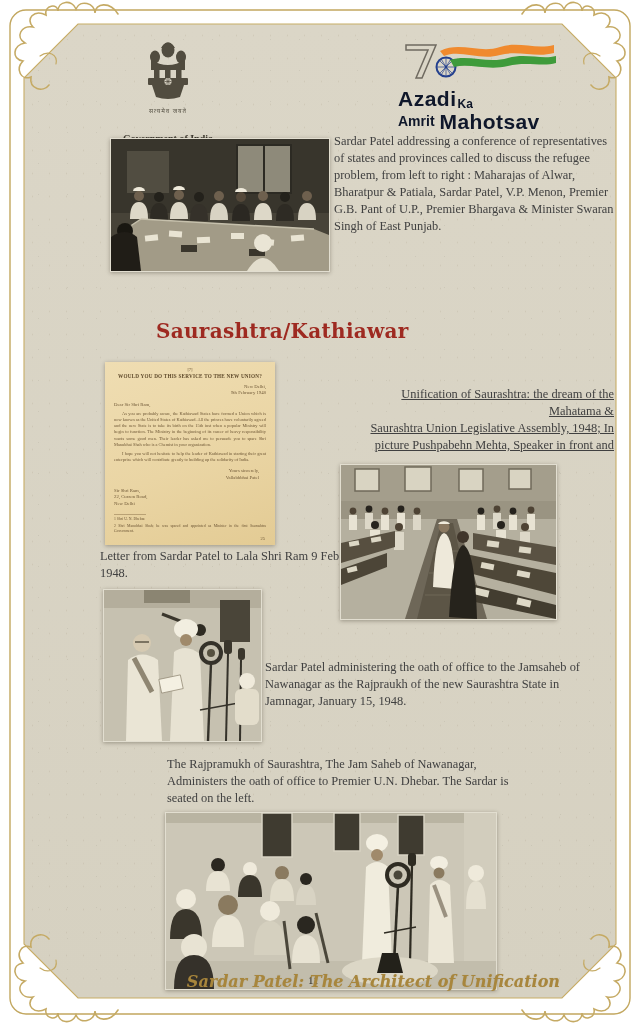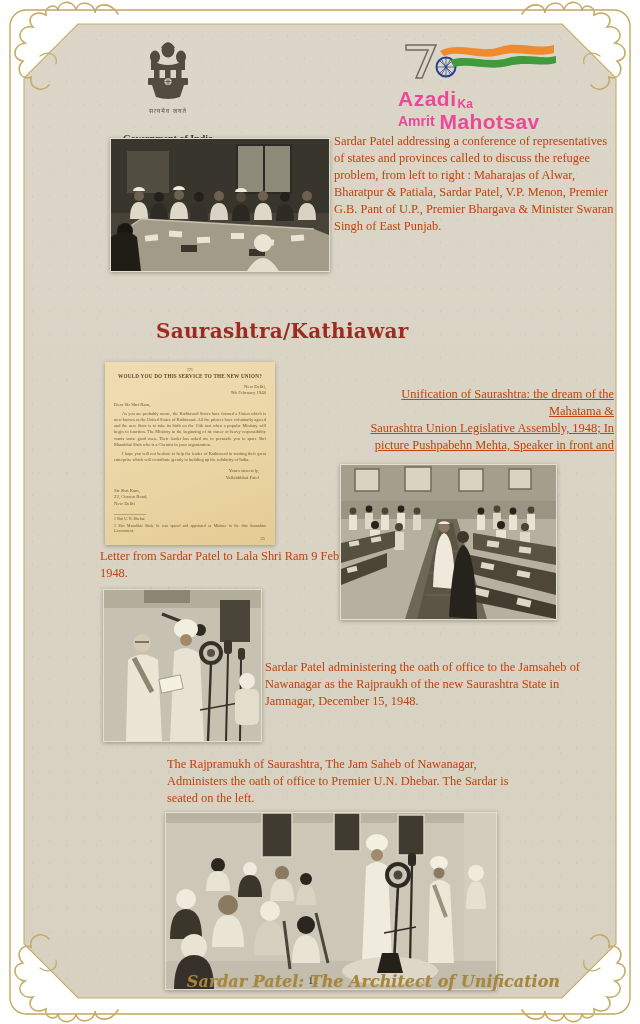--- a/index.html
+++ b/index.html
@@ -12,32 +12,32 @@
       radial-gradient(rgba(140,130,100,.14) .6px,transparent .8px),
       radial-gradient(rgba(90,85,65,.10) .5px,transparent .7px),
       linear-gradient(#dbd6c7,#d6d1c1);
     background-size:17px 23px,29px 31px,100% 100%;}
   .frame-svg{position:absolute;left:0;top:0;z-index:5;pointer-events:none;}
   
   .emblem-block{position:absolute;left:103px;top:40px;width:130px;text-align:center;z-index:2;}
   .emblem-motto{font-size:6px;color:#4f4a3e;letter-spacing:1px;margin-top:1px;}
   .emblem-title{font-size:10px;font-weight:bold;color:#3e3a30;margin-top:18px;}
   .azadi-block{position:absolute;left:398px;top:42px;width:168px;z-index:2;
-        font-family:"Liberation Sans",sans-serif;color:#ec4899;}
+        font-family:"Liberation Sans",sans-serif;color:#0f172a;}
   .azadi-line1{display:flex;align-items:baseline;margin-top:2px;line-height:1;}
   .azadi-word-azadi{font-size:21px;font-weight:600;letter-spacing:.5px;}
   .azadi-word-ka{font-size:12px;font-weight:600;margin-left:1px;position:relative;top:2px;}
   .azadi-line2{display:flex;align-items:flex-start;line-height:1;margin-top:2px;}
   .azadi-word-amrit{font-size:14px;font-weight:700;margin-top:3px;}
   .azadi-word-mahotsav{font-size:21px;font-weight:600;margin-left:5px;letter-spacing:.4px;text-align:center;}
   
   .photo{position:absolute;z-index:2;box-shadow:0 1px 4px rgba(40,35,20,.35);border:1px solid #e2ded0;box-sizing:border-box;}
   .photo svg{display:block;}
   
-  .cap{position:absolute;z-index:3;font-size:12.4px;line-height:17px;color:#c2410c;}
+  .cap{position:absolute;z-index:3;font-size:12.4px;line-height:17px;color:#404040;}
   .cap-right{text-align:right;}
   .section-heading{position:absolute;left:156px;top:319px;width:400px;text-align:left;z-index:3;
      font-family:"DejaVu Serif",serif;font-weight:bold;font-size:20px;letter-spacing:.3px;color:#9e2a21;}
   
   .letter{position:absolute;left:105px;top:362px;width:170px;height:183px;z-index:2;overflow:hidden;
      background:linear-gradient(160deg,#efddb2 0%,#ead5a4 55%,#e3cb94 100%);
      box-shadow:0 1px 4px rgba(40,35,20,.35);}
   .letter-inner{position:relative;width:340px;height:366px;transform:scale(.5);transform-origin:0 0;
      box-sizing:border-box;padding:10px 18px;color:#6e5736;}
   .lt-ref{text-align:center;font-size:9px;}
@@ -327,21 +327,21 @@
       <rect x="120" y="50" width="8" height="14" rx="3" fill="#3a362c"></rect>
       <line x1="124" y1="64" x2="122" y2="151" stroke="#35322a" stroke-width="2"></line>
       <rect x="134" y="58" width="7" height="12" rx="3" fill="#3a362c"></rect>
       <line x1="137" y1="70" x2="136" y2="151" stroke="#35322a" stroke-width="2"></line>
       <line x1="96" y1="120" x2="140" y2="112" stroke="#35322a" stroke-width="1.6"></line>
       <circle cx="143" cy="91" r="8" fill="#efeadb"></circle>
       <rect x="131" y="99" width="24" height="36" rx="6" fill="#e3ddcb"></rect>
     </svg>
   </div>
 
-  <div class="cap" style="left:265px;top:659px;width:342px;">Sardar Patel administering the oath of office to the Jamsaheb of Nawanagar as the Rajpraukh of the new Saurashtra State in Jamnagar, December 15, 1948.</div>
+  <div class="cap" style="left:265px;top:659px;width:342px;">Sardar Patel administering the oath of office to the Jamsaheb of Nawanagar as the Rajpraukh of the new Saurashtra State in Jamnagar, January 15, 1948.</div>
 
   <div class="cap" style="left:167px;top:756px;width:345px;">The Rajpramukh of Saurashtra, The Jam Saheb of Nawanagar, Administers the oath of office to Premier U.N. Dhebar. The Sardar is seated on the left.</div>
 
   <div class="photo" style="left:165px;top:812px;width:332px;height:178px;">
     <svg width="330" height="176" viewBox="0 0 330 176">
       <rect width="330" height="176" fill="#ccc7b7"></rect>
       <rect width="330" height="10" fill="#b9b4a2"></rect>
       <g fill="#3f3b30" stroke="#d8d3c3" stroke-width="1.5">
         <rect x="96" y="0" width="30" height="44"></rect>
           <rect x="168" y="0" width="26" height="38"></rect>

